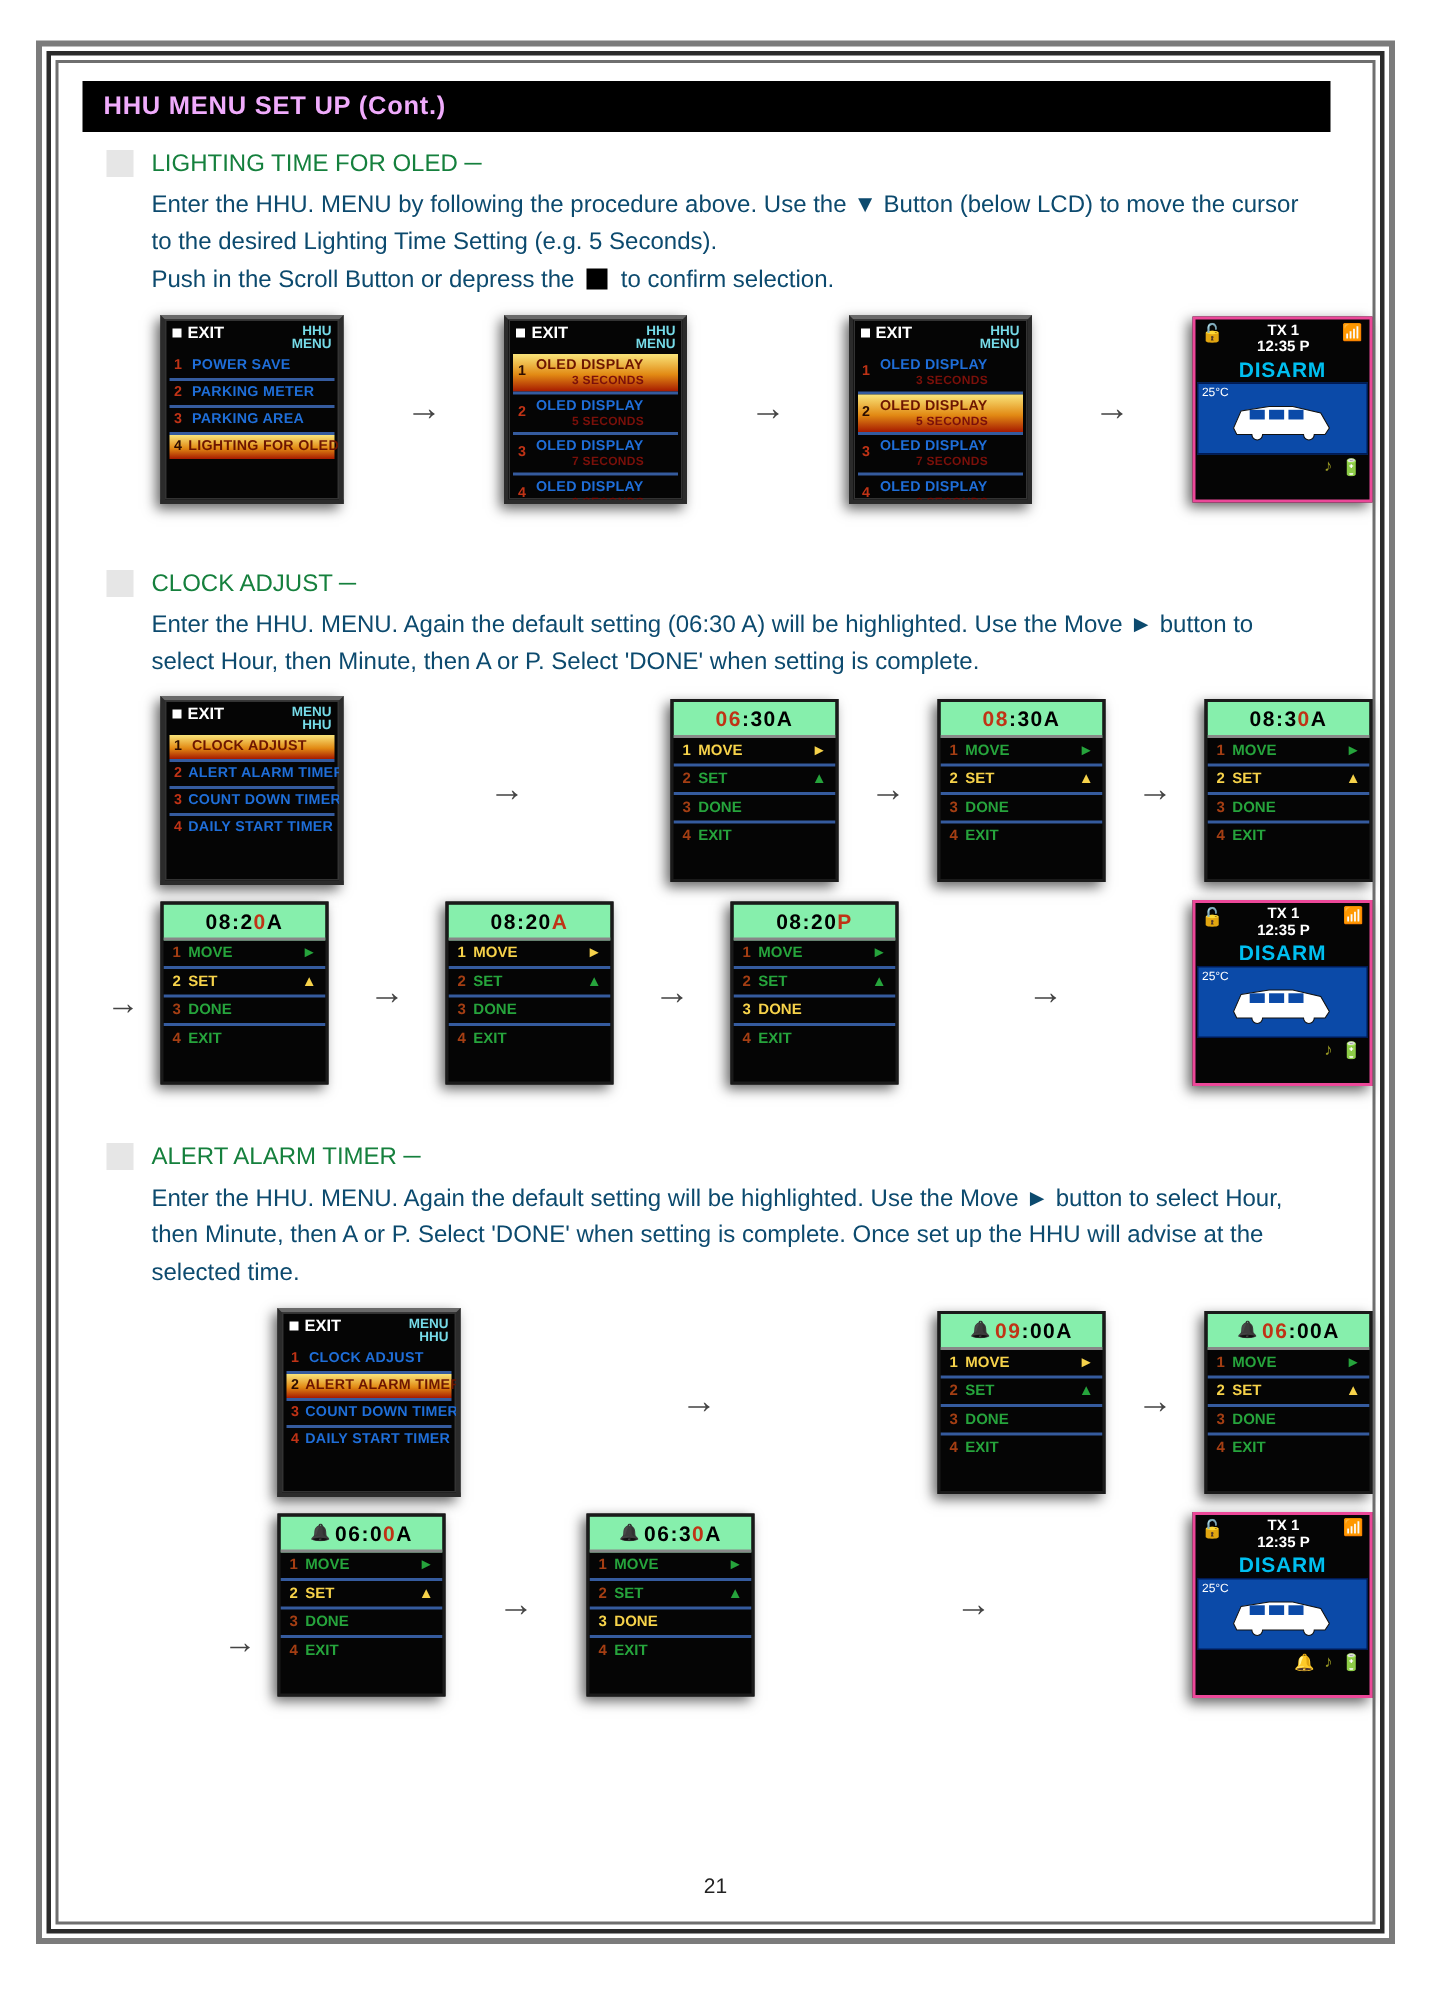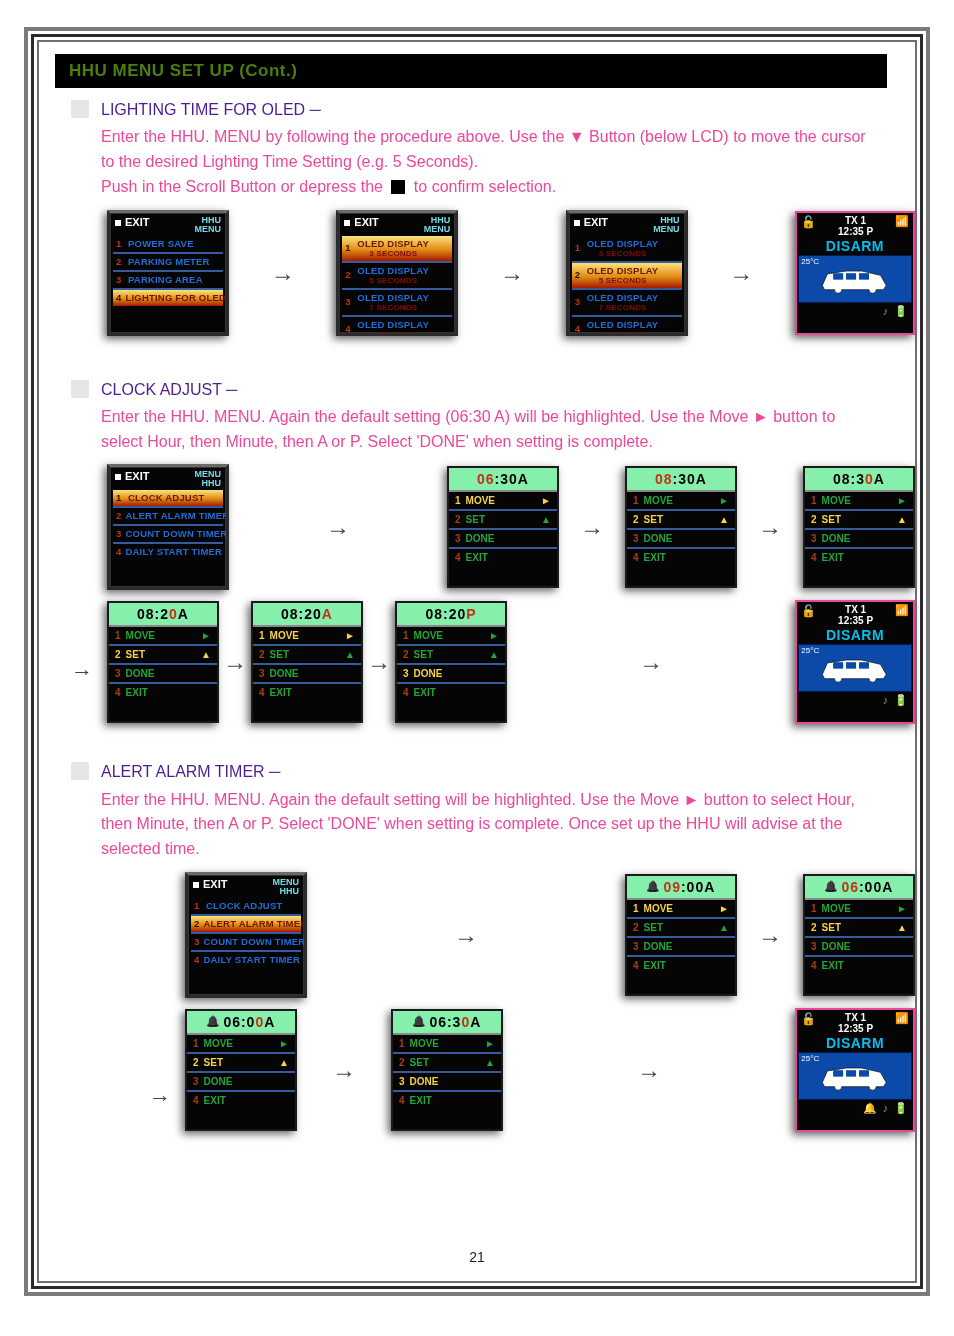--- a/index.html
+++ b/index.html
@@ -37,32 +37,32 @@
   }
   .frame3 {
     position:absolute; inset:3px; border:2px solid var(--frame-inner);
   }
   .content { position:absolute; inset:12px 0 8px 16px; }
   .pageno { position:absolute; bottom:16px; left:0; right:0; text-align:center;
             font:14px Arial, sans-serif; color:#222; }
   
   .sectbar {
     height:34px; margin:0 28px 10px 0; background:#000;
-    display:flex; align-items:center; color:#4d7c0f; font-weight:bold;
+    display:flex; align-items:center; color:#f0abfc; font-weight:bold;
     font:bold 17px Arial, sans-serif; padding-left:14px; letter-spacing:.5px;
   }
   
   .bullet {
     display:flex; gap:12px; margin:0 40px 4px 16px;
   }
   .bullet .sq {
     width:18px; height:18px; background:var(--muted); flex:0 0 auto; margin-top:2px;
   }
-  .bullet .txt { font:16px Arial,sans-serif; color:#4c1d95; line-height:1.45; }
-  .sub { margin-left:46px; font:16px Arial,sans-serif; color:#ec4899; line-height:1.55; margin-right:40px; }
+  .bullet .txt { font:16px Arial,sans-serif; color:#15803d; line-height:1.45; }
+  .sub { margin-left:46px; font:16px Arial,sans-serif; color:#0c4a6e; line-height:1.55; margin-right:40px; }
   .sub .sqb { display:inline-block; width:14px; height:14px; background:#000; margin:0 4px; position:relative; top:2px; }
   
   .row { display:flex; align-items:center; gap:21px; margin:10px 0 2px 52px;justify-content:space-between; }
   .arrow {
     font:24px Arial,sans-serif; color:#444;
   }
   
   .rowarrowL { position:relative; }
   .rowarrowL::before {
     content:"→"; position:absolute; left:-36px; top:calc(var(--pt,50%) - 12px);
@@ -89,21 +89,21 @@
     font:bold 9.5px Arial,sans-serif; white-space:nowrap; letter-spacing:.2px;
   }
   .tile .item:last-child { border-bottom:none; }
   .tile .item .n { color:var(--amber2); font-weight:bold; width:8px; }
   .tile .item .l { color:var(--blue); font-weight:bold; }
   .tile .item.hl {
     background:linear-gradient(#f9e47a, #e28a14 55%, #a61a00);
   }
   .tile .item.hl .l { color:#6d1500; }
   .tile .item.hl .n { color:#2c0d00; }
-  .tile .item .sub8 { display:block; color:var(--deepred); font:bold 8px Arial,sans-serif; margin-left:12px; }
+  .tile .item .sub8 { display:block; color:var(--deepred); font:bold 8px Arial,sans-serif; margin-left:24px; }
 
   
   .ctile {
     width:108px; height:118px; background:var(--tile-bg);
     border:2px solid #1a1a1a; position:relative; overflow:hidden;
     box-shadow:-3px 3px 8px #666;
   }
   .ctile .time { height:22px; background:#86efac; display:flex; justify-content:center; align-items:center;
                  font:bold 14px Arial,sans-serif; color:#000; letter-spacing:1px; border-bottom:2px solid #888; }
   .ctile .time .hot { color:var(--amber2); }
@@ -363,21 +363,21 @@
                   </div>
                   <div class="m">
                     <span class="n">4</span>
                     <span class="l">EXIT</span>
                   </div>
                 </div>
               </div>
         </div>
 
         <div class="row">
-          <div id="cs2" class="crow rowarrowL" style="--pt: 55%; display: flex; align-items: center; gap: 4px;">
+          <div id="cs2" class="crow rowarrowL" style="--pt: 55%; display: flex; align-items: center; gap: 27px;">
                 <div class="ctile">
                   <div class="time">
                     <span>08:2</span>
                     <span class="hot">0</span>
                     <span> A</span>
                   </div>
                   <div class="m">
                     <span class="n">1</span>
                     <span class="l">MOVE</span>
                     <span class="arw"><span class="rt">►</span></span>

